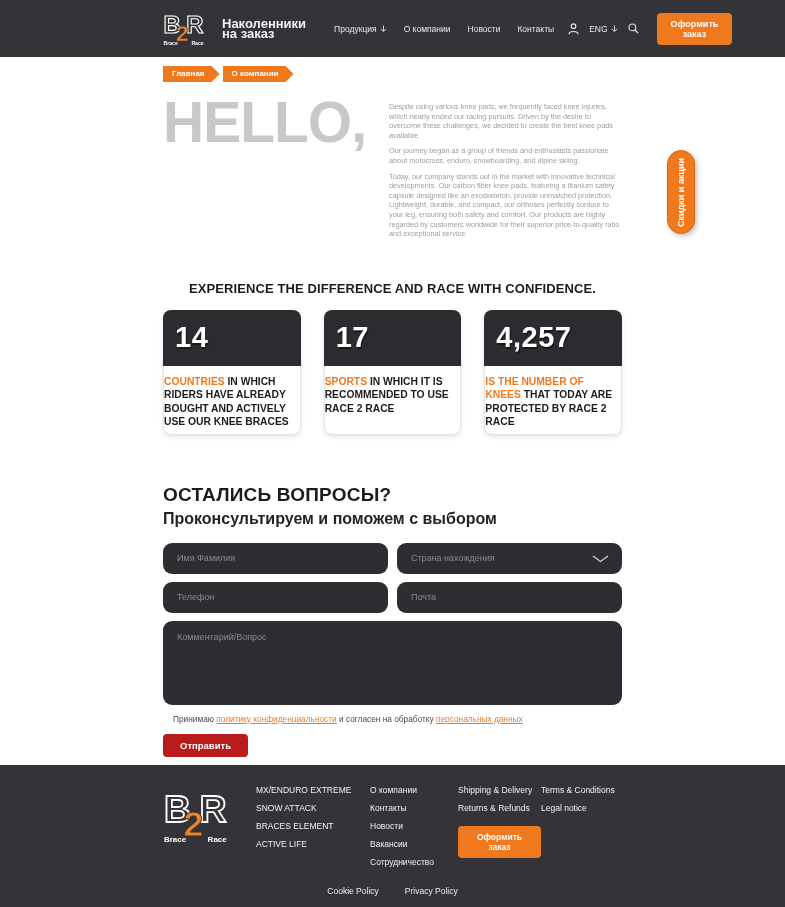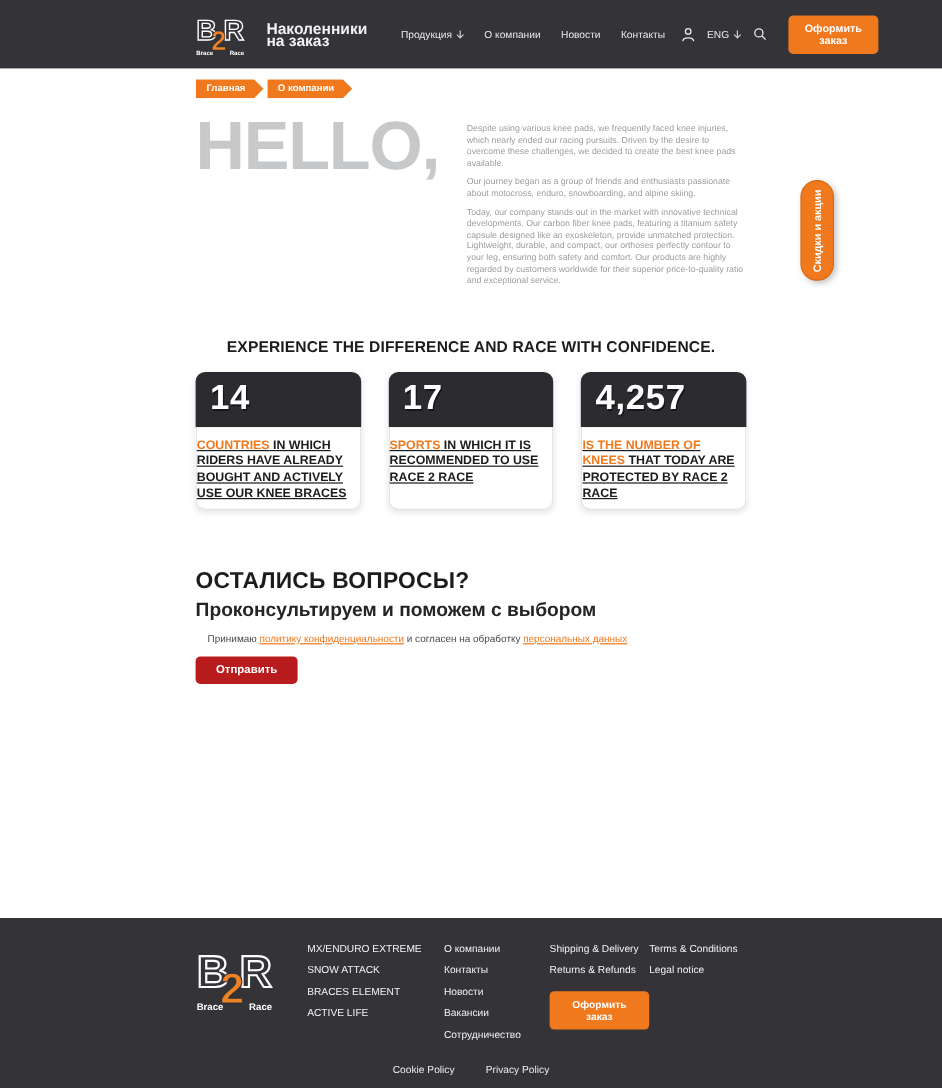--- a/index.html
+++ b/index.html
@@ -24,23 +24,23 @@
   .crumb { background:#f0791e; color:#fff; font-size:8px; font-weight:bold; height:16px; line-height:16px; padding:0 15px 0 9px; clip-path:polygon(0 0, calc(100% - 8px) 0, 100% 50%, calc(100% - 8px) 100%, 0 100%); cursor:pointer; }
 
   .hero { display:flex; margin-top:16px; min-height:134px; }
   .hero-title { width:226px; font-size:57px; line-height:48px; font-weight:bold; color:#c6c8ca; letter-spacing:-1px; }
   .hero-text { width:233px; padding-top:4px; }
   .hero-text p { font-size:7.3px; line-height:9.6px; color:#9a9da0; margin-bottom:6px; }
 
   .stats-heading { margin-top:36px; text-align:center; font-size:13px; font-weight:bold; color:#1c1c1e; letter-spacing:0.1px; }
   .cards { margin-top:14px; display:flex; gap:23px; }
   .card { flex:1; border-radius:8px; box-shadow:0 2px 5px rgba(0,0,0,0.10); }
-  .card-top { background:#2b2b30; border-radius:8px 8px 0 0; height:46px; display:flex; align-items:center; padding-left:12px; }
+  .card-top { background:#2b2b30; border-radius:8px 8px 0 0; height:56px; display:flex; align-items:center; padding-left:12px; }
   .card-value { color:#fff; font-size:29px; font-weight:bold; text-shadow:1px 1.5px 0 rgba(0,0,0,0.45); letter-spacing:0.5px; }
-  .card-body { background:#fff; border:1px solid #e4e4e6; border-top:none; border-radius:0 0 8px 8px; height:69px; padding:9px 0; font-size:10.3px; line-height:13.5px; font-weight:bold; color:#1c1c1e;text-decoration:underline; }
+  .card-body { background:#fff; border:1px solid #e4e4e6; border-top:none; border-radius:0 0 8px 8px; height:69px; padding:9px 0; font-size:10.3px; line-height:13.5px; font-weight:bold; color:#1c1c1e; }
   .card-hl { color:#f0791e; }
 
   .form-heading { margin-top:49px; font-size:19px; font-weight:bold; color:#1c1c1e; letter-spacing:0.2px; }
   .form-sub { margin-top:4px; font-size:16px; font-weight:bold; color:#242426; }
   .form-grid { margin-top:15px; display:flex; flex-wrap:wrap; gap:8px 9px; width:459px; }
   .field { position:relative; width:225px; height:31px; }
   .field input, .comment textarea { width:100%; height:100%; background:#2d2d32; border:none; border-radius:9px; color:#e6e6e6; font-size:9px; font-family:inherit; padding:0 14px; outline:none; }
   .field input::placeholder, .comment textarea::placeholder { color:#8a8a8e; }
   .select-chevron { position:absolute; right:13px; top:12px; pointer-events:none; }
   .comment { width:459px; height:84px; }
@@ -171,20 +171,40 @@
           </div>
         <div class="card-body">
           <span class="card-hl">IS THE NUMBER OF KNEES</span><span> THAT TODAY ARE PROTECTED BY RACE 2 RACE</span>
         </div>
       </div>
     </div>
 
     <h2 class="form-heading">ОСТАЛИСЬ ВОПРОСЫ?</h2>
     <div class="form-sub">Проконсультируем и поможем с выбором</div>
 
+    <form class="form-grid">
+      <div class="field">
+        <input type="text" placeholder="Имя Фамилия" style="">
+      </div>
+      <div class="field">
+        <input type="text" placeholder="Страна нахождения" style="">
+        <svg class="select-chevron" width="17" height="8" viewBox="0 0 17 8">
+            <polyline points="1,1 8.5,6.5 16,1" fill="none" stroke="#cfcfd2" stroke-width="1.4"></polyline>
+          </svg>
+      </div>
+      <div class="field">
+        <input type="text" placeholder="Телефон" style="">
+      </div>
+      <div class="field">
+        <input type="text" placeholder="Почта" style="">
+      </div>
+      <div class="comment">
+        <textarea placeholder="Комментарий/Вопрос" style=""></textarea>
+      </div>
+    </form>
 
     <div class="consent">
       <span>Принимаю </span><a>политику конфиденциальности</a><span> и согласен на обработку </span><a>персональных данных</a>
     </div>
 
     <button class="submit-btn">Отправить</button>
   </main>
 
   <div class="promo-tab">
     <span>Скидки и акции</span>

